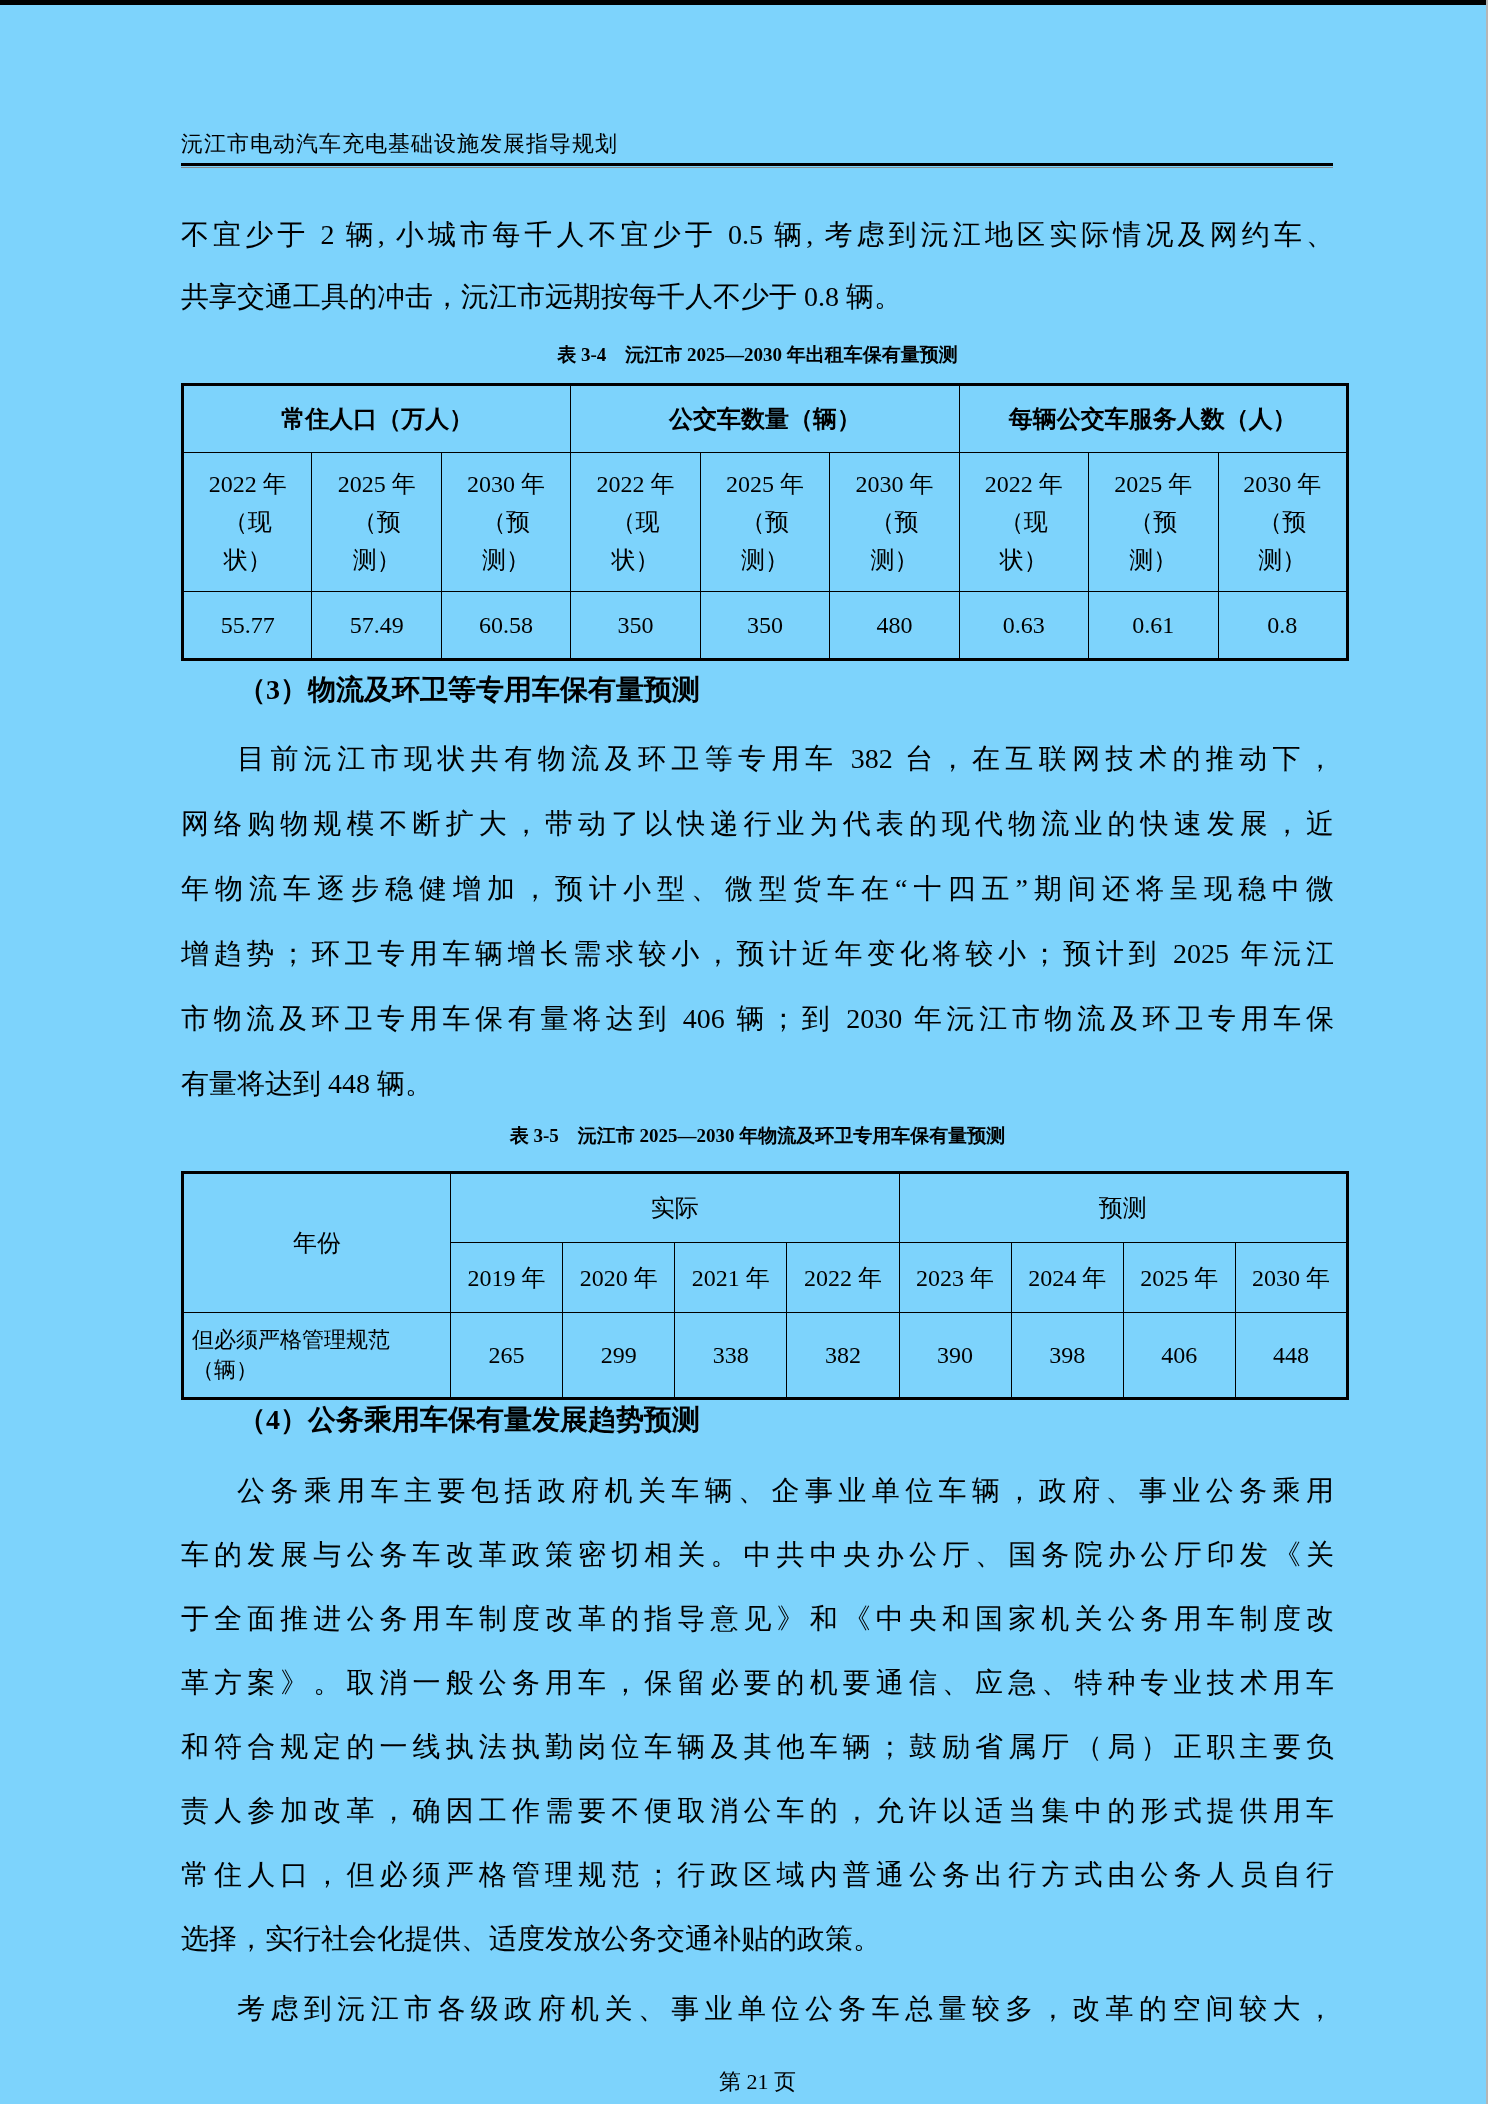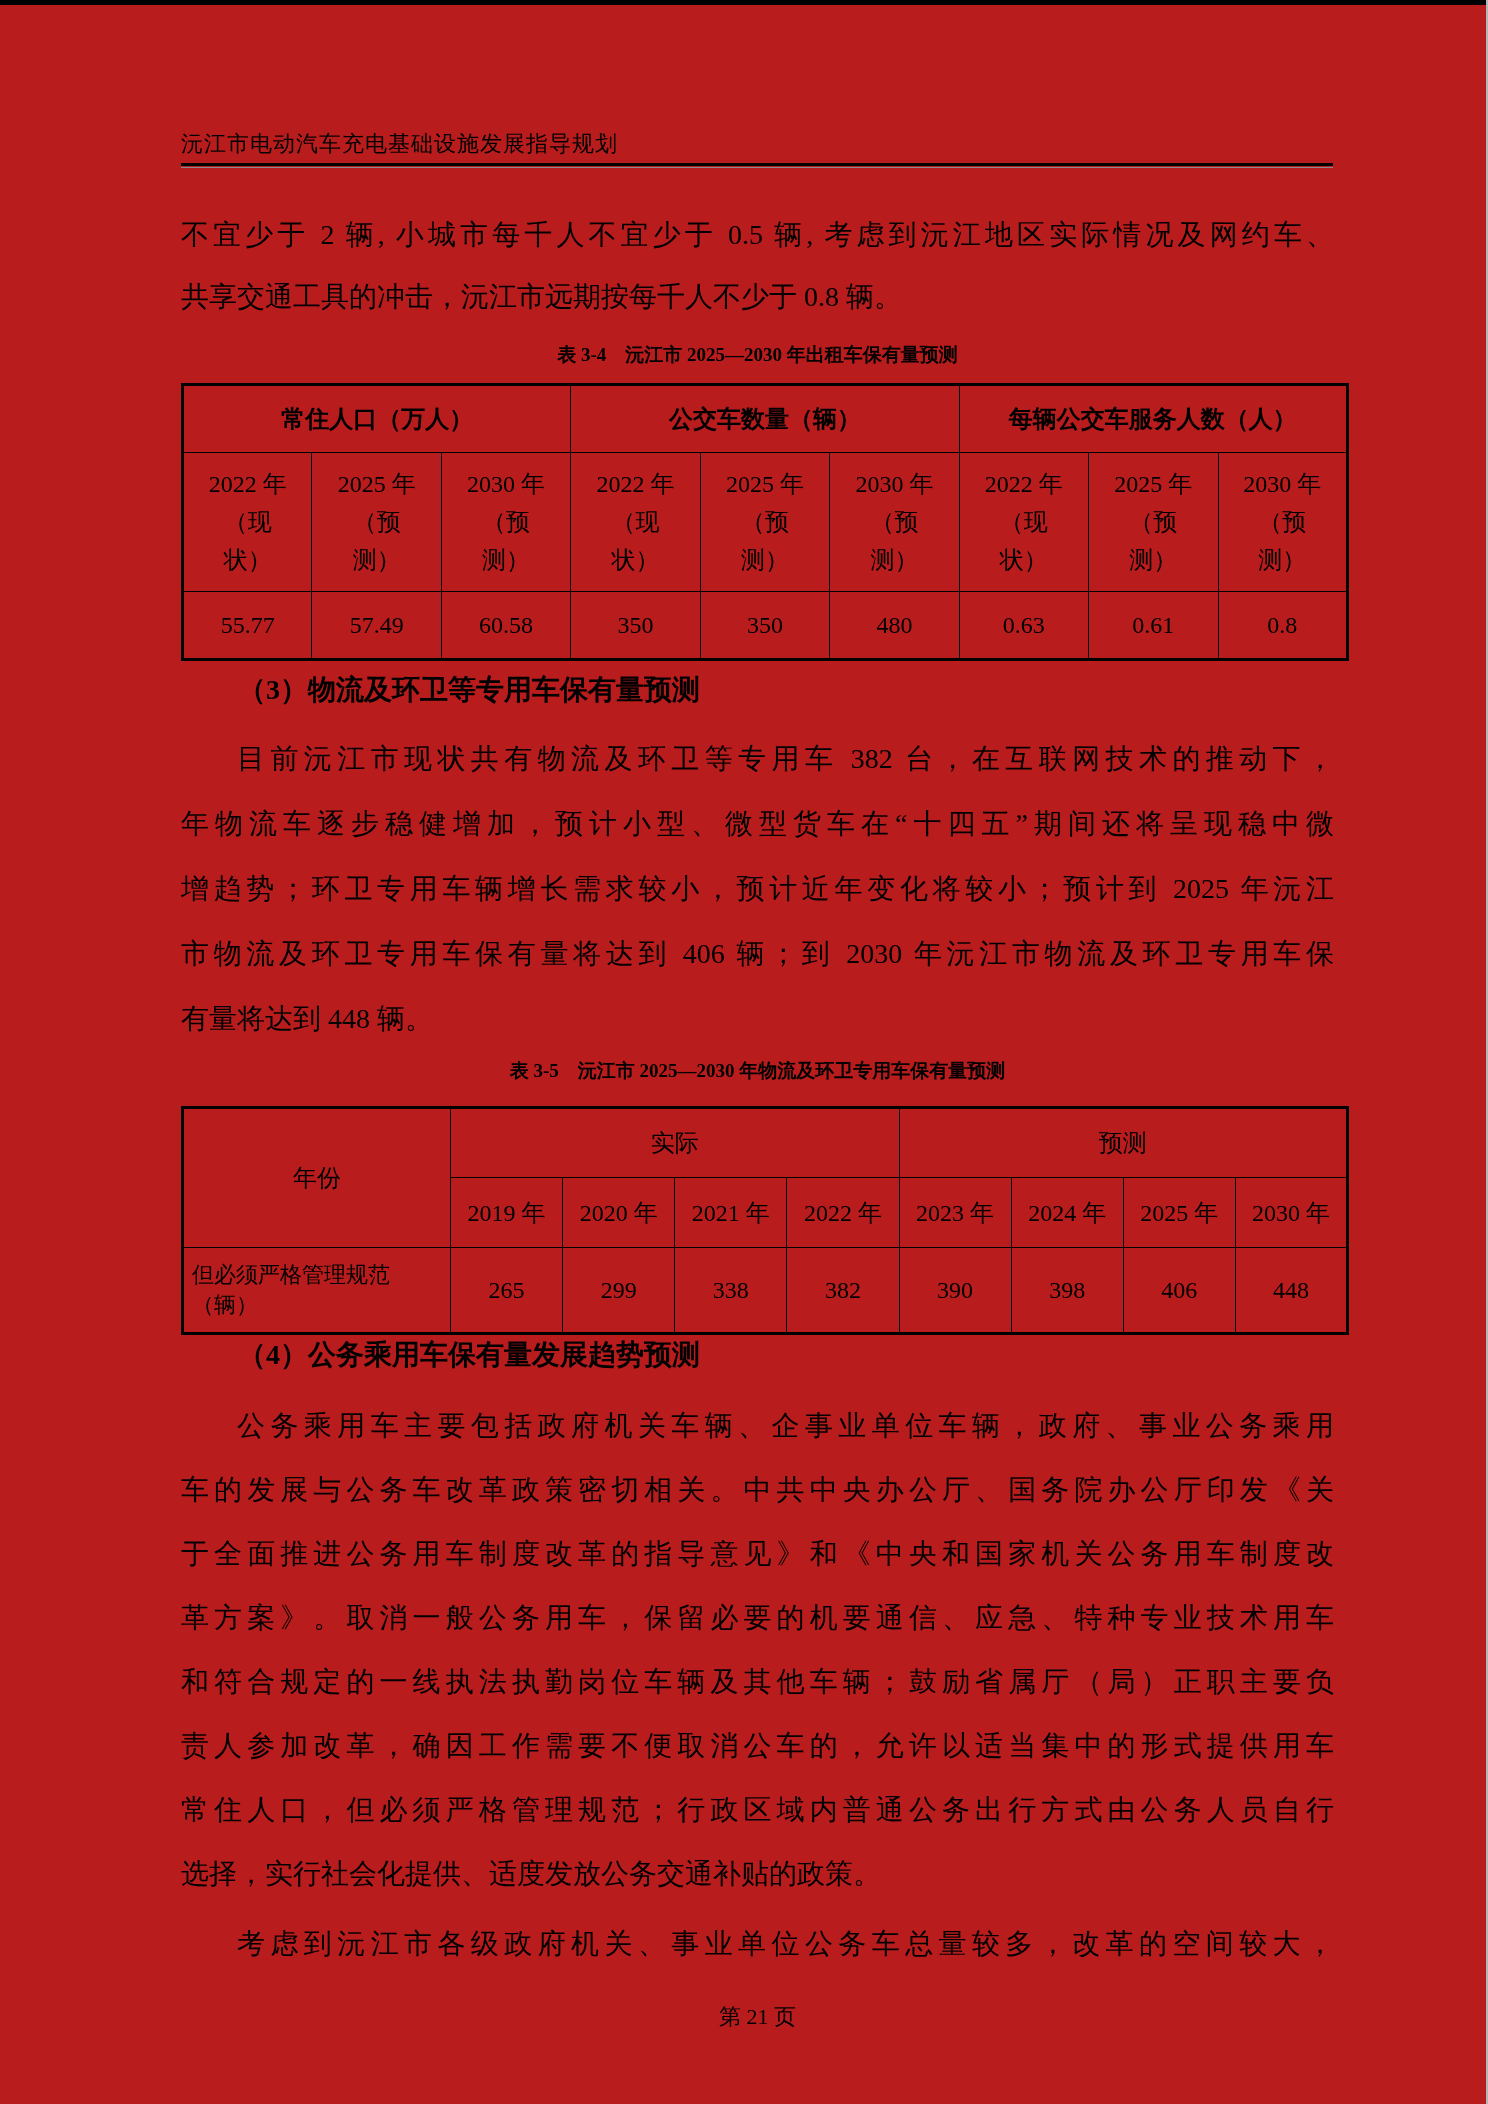--- a/index.html
+++ b/index.html
@@ -1,21 +1,21 @@
 <!DOCTYPE html>
 <html><head>
 <meta charset="utf-8">
 <style>
   html,body { margin:0; padding:0; background:#ffffff; }
   body {
     width:1488px; height:2104px;
     font-family:"Liberation Serif","DejaVu Serif",serif;
     color:#000;
   }
-  .page { position:relative; width:1488px; height:2104px; overflow:hidden; background:#b91c1c; }
+  .page { position:relative; width:1488px; height:2104px; overflow:hidden; background:#7dd3fc; }
   .top-edge { position:absolute; top:0; left:0; width:1488px; height:5px; background:#000; }
   .right-edge { position:absolute; top:0; right:0; width:2px; height:2104px; background:#b5b5b5; }
 
   .header-text { margin:131px 0 0 181px; font-size:22px; line-height:26px; letter-spacing:1px; }
   .header-rule { margin:6px 0 0 181px; width:1152px; }
   .hr-thick { height:3px; background:#000; }
   .hr-thin  { height:1px; background:#8a8a8a; margin-top:1px; }
 
   .content { margin-left:181px; width:1153px; }
 
@@ -125,20 +125,21 @@
         <td>0.61</td>
         <td>0.8</td>
       </tr>
     </tbody>
       </table>
 
     <div class="sect s3">（3）物流及环卫等专用车保有量预测</div>
 
     <div class="para p2">
       <div class="line ind">目前沅江市现状共有物流及环卫等专用车 382 台，在互联网技术的推动下，</div>
+      <div class="line">网络购物规模不断扩大，带动了以快递行业为代表的现代物流业的快速发展，近</div>
       <div class="line">年物流车逐步稳健增加，预计小型、微型货车在“十四五”期间还将呈现稳中微</div>
       <div class="line">增趋势；环卫专用车辆增长需求较小，预计近年变化将较小；预计到 2025 年沅江</div>
       <div class="line">市物流及环卫专用车保有量将达到 406 辆；到 2030 年沅江市物流及环卫专用车保</div>
       <div class="line pl">有量将达到 448 辆。</div>
     </div>
 
     <div class="caption cap35">表 3-5　沅江市 2025—2030 年物流及环卫专用车保有量预测</div>
 
     <table class="t t35">
       <colgroup>

